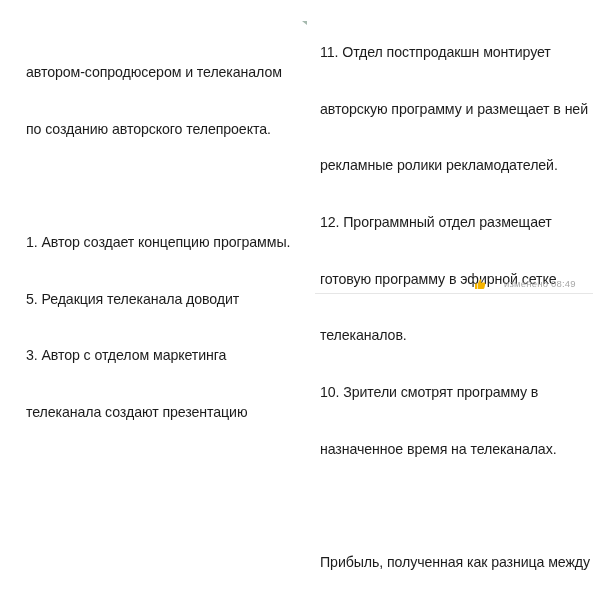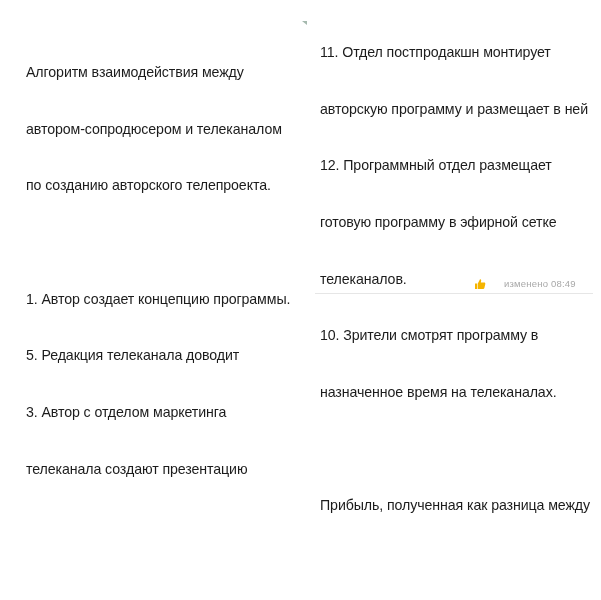--- a/index.html
+++ b/index.html
@@ -67,21 +67,20 @@
       height: 1px;
       background: #e6e6e6;
     }
   </style>
 </head>
 <body>
 
 <div class="bubble-tail"></div>
 
 <div class="msg msg-left">
-  <span class="line">Алгоритм взаимодействия между</span>
   <span class="line">автором-сопродюсером и телеканалом</span>
   <span class="line">по созданию авторского телепроекта.</span>
   <span class="line"></span>
   <span class="line">1. Автор создает концепцию программы.</span>
   <span class="line">5. Редакция телеканала доводит</span>
   <span class="line">3. Автор с отделом маркетинга</span>
   <span class="line">телеканала создают презентацию</span>
   
   
   
@@ -99,20 +98,21 @@
   
   
   
   
   
 </div>
 
 <div class="msg msg-right">
   <span class="line">11. Отдел постпродакшн монтирует</span>
   <span class="line">авторскую программу и размещает в ней</span>
+  <span class="line">рекламные ролики рекламодателей.</span>
   <span class="line">12. Программный отдел размещает</span>
   <span class="line">готовую программу в эфирной сетке</span>
   <span class="line">телеканалов.</span>
   <span class="line">10. Зрители смотрят программу в</span>
   <span class="line">назначенное время на телеканалах.</span>
   <span class="line"></span>
   <span class="line">Прибыль, полученная как разница между</span>
   
   
   

